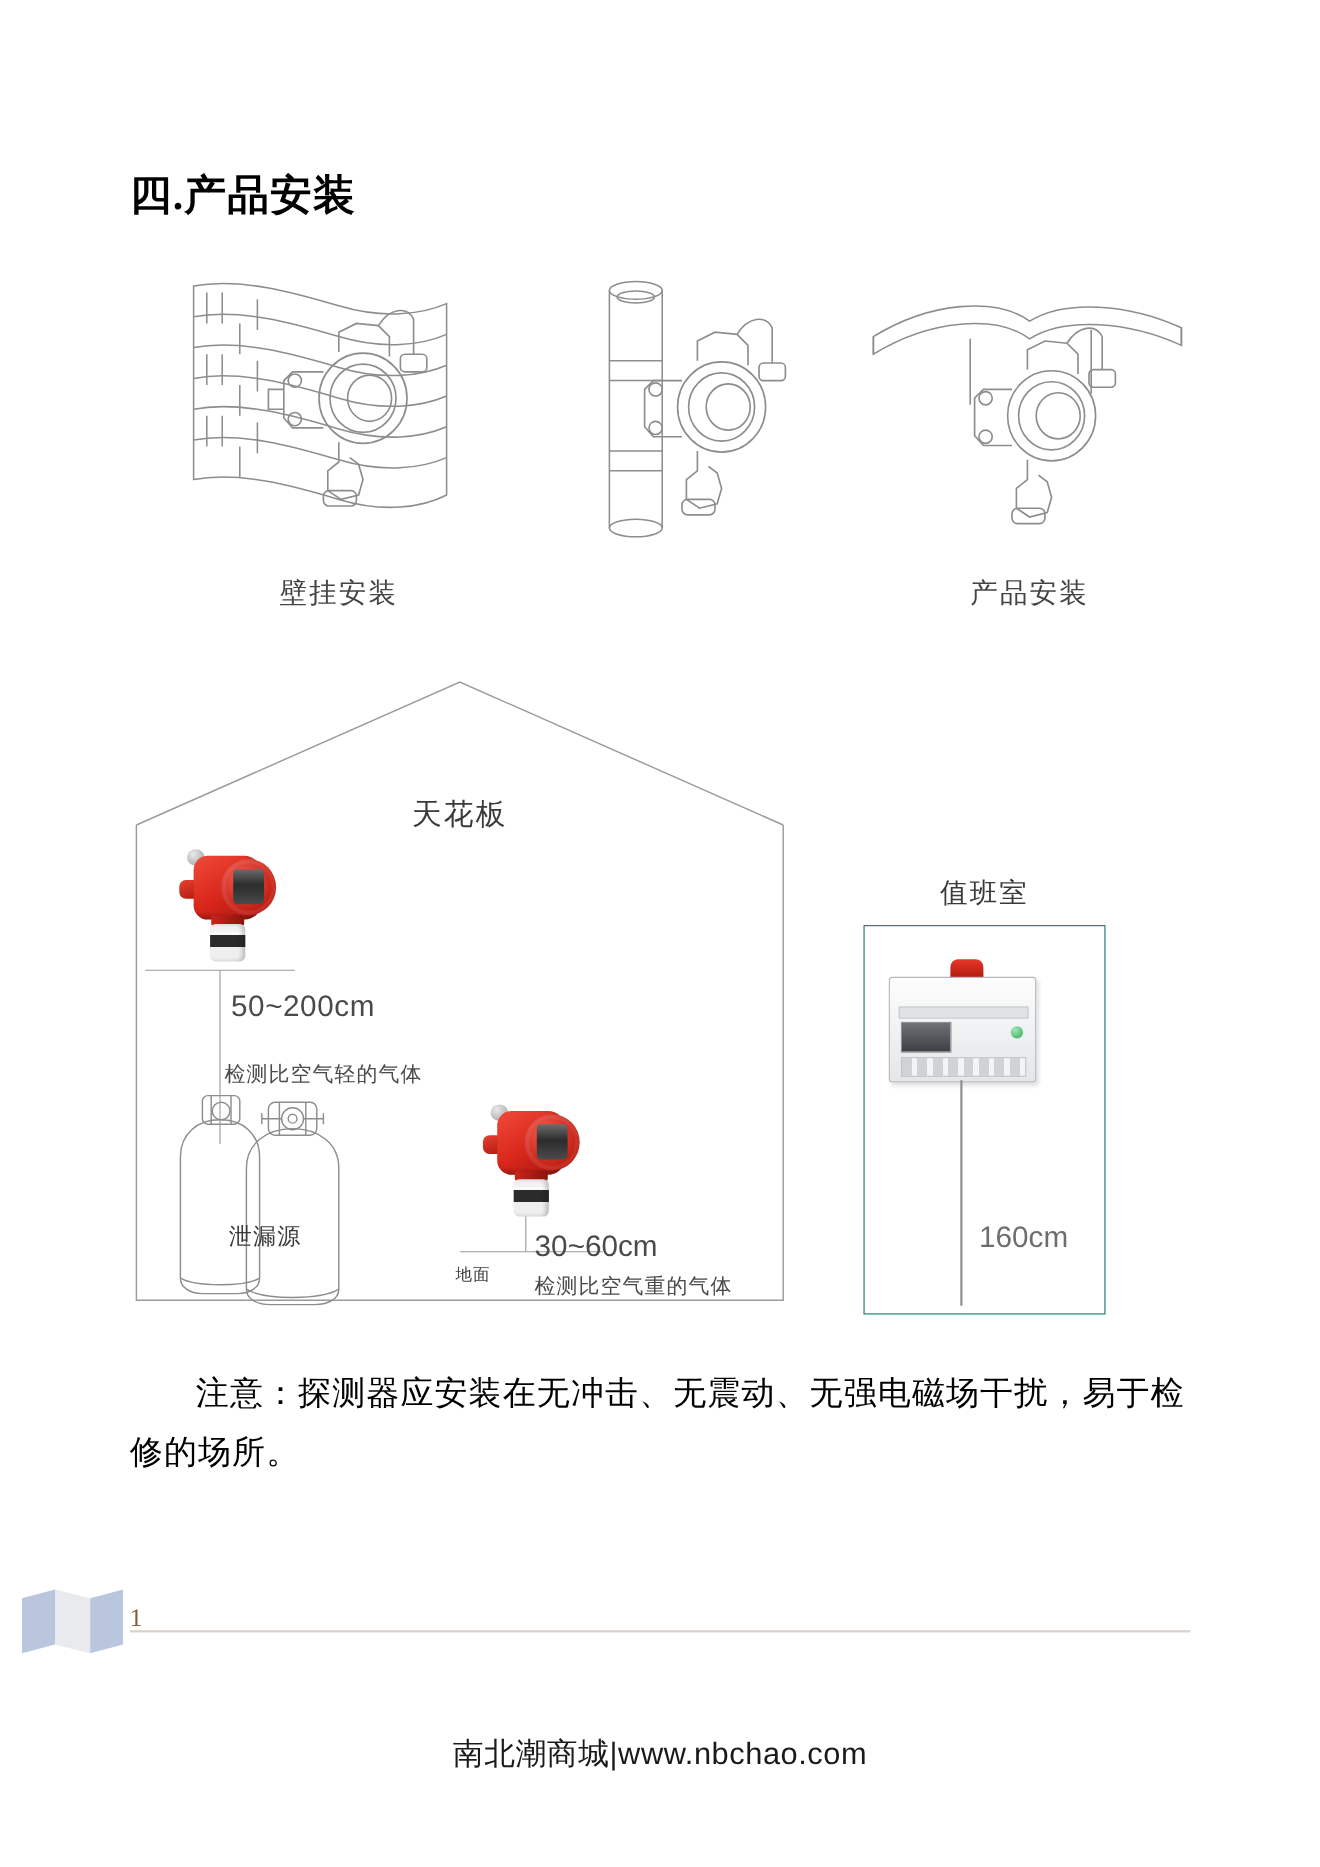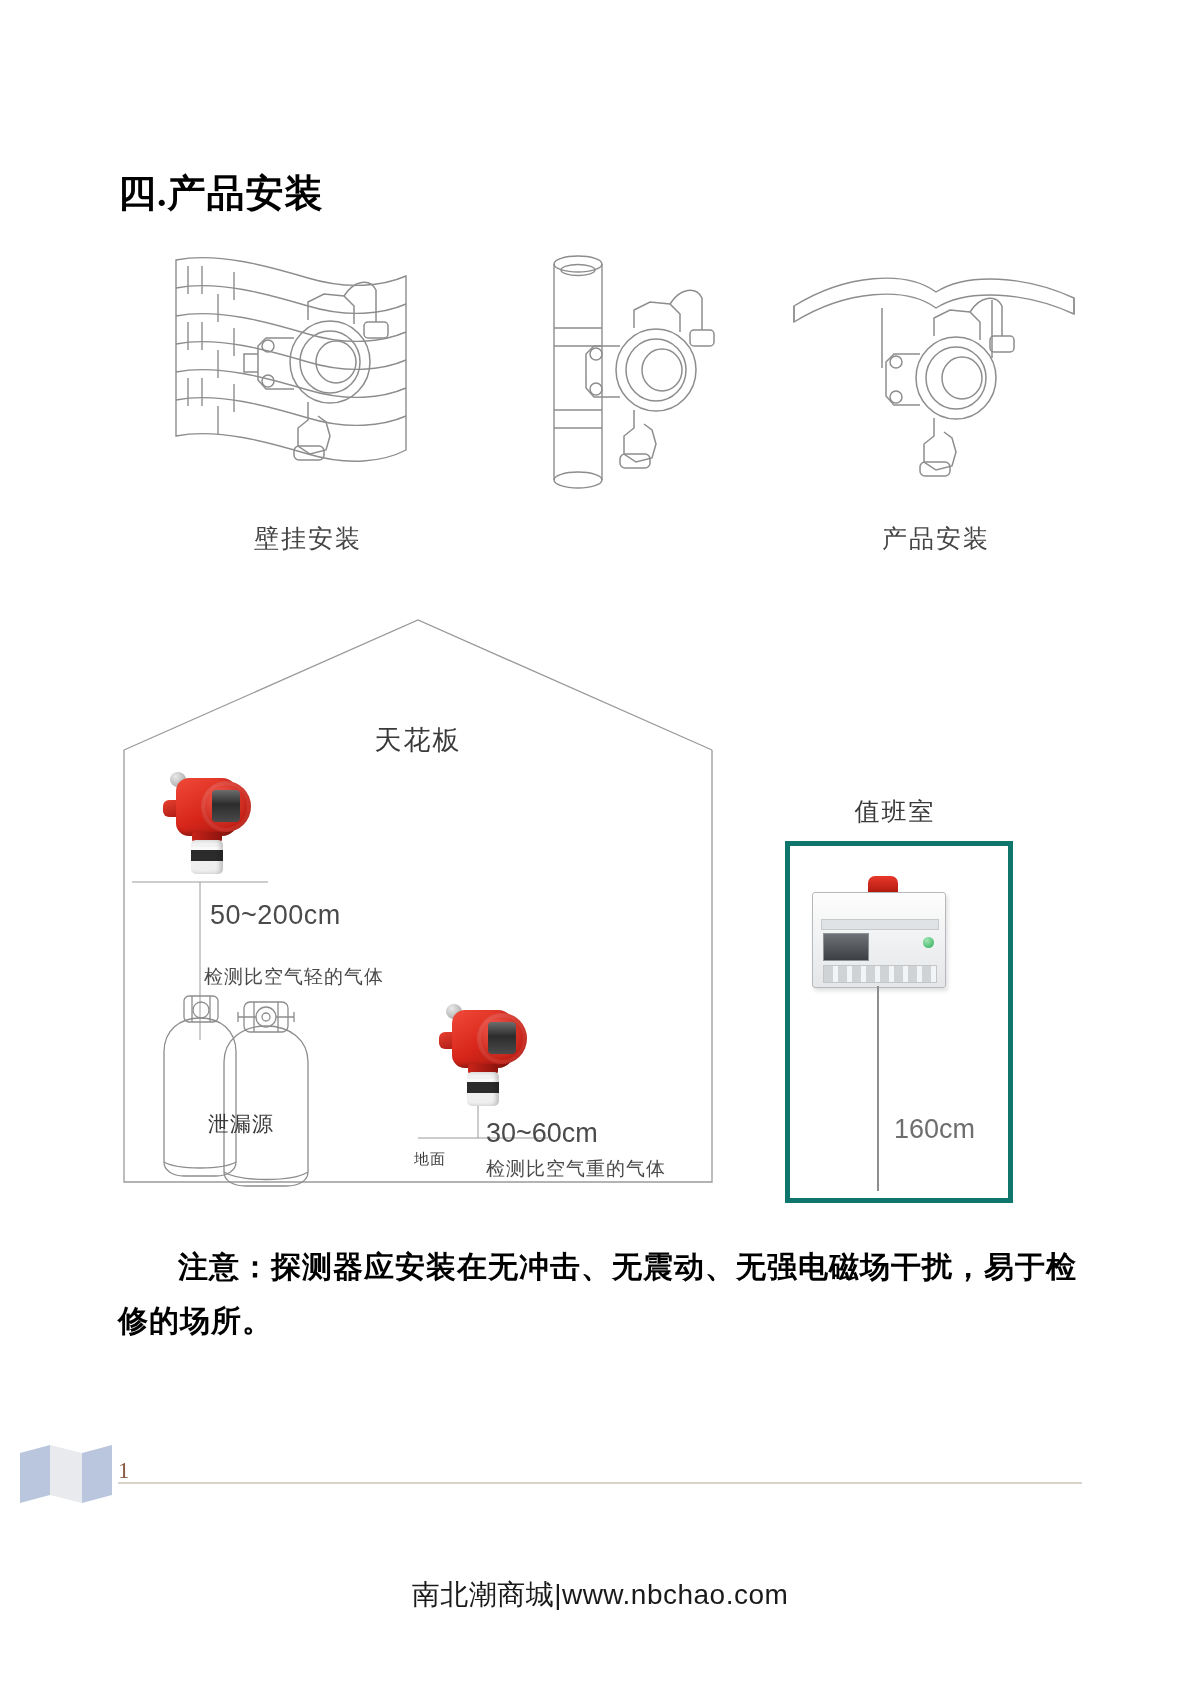--- a/index.html
+++ b/index.html
@@ -13,21 +13,21 @@
     position: relative;
     font-family: "Liberation Sans", "DejaVu Sans", sans-serif;
     color: #1a1a1a;
     overflow: hidden;
   }
 
   
   .page-heading {
     position: absolute;
     left: 118px;
-    top: 168px;
+    top: 152px;
     font-family: "Liberation Serif", "DejaVu Serif", serif;
     font-size: 38px;
     font-weight: bold;
     letter-spacing: 1px;
     color: #000;
     white-space: nowrap;
   }
 
   
   .install-row {
@@ -211,21 +211,21 @@
     text-align: center;
     font-size: 25px;
     color: #3a3a3a;
     letter-spacing: 2px;
   }
   .duty-box {
     position: absolute;
     left: 0; top: 46px;
     width: 218px;
     height: 352px;
-    border: 5px solid #0f766e;
+    border: 1px solid #0f766e;
     background: #fff;
   }
   .controller {
     position: absolute;
     left: 22px; top: 30px;
     width: 132px;
     height: 110px;
   }
   .ctrl-case {
     position: absolute;
@@ -287,21 +287,21 @@
   }
 
   
   .note {
     position: absolute;
     left: 118px;
     top: 1240px;
     width: 964px;
     font-family: "Liberation Serif", "DejaVu Serif", serif;
     font-size: 30px;
-    font-weight: bold;
+    font-weight: normal;
     line-height: 54px;
     color: #000;
     text-indent: 60px;
     letter-spacing: 1px;
   }
 
   
   .footer-rule {
     position: absolute;
     left: 118px;

